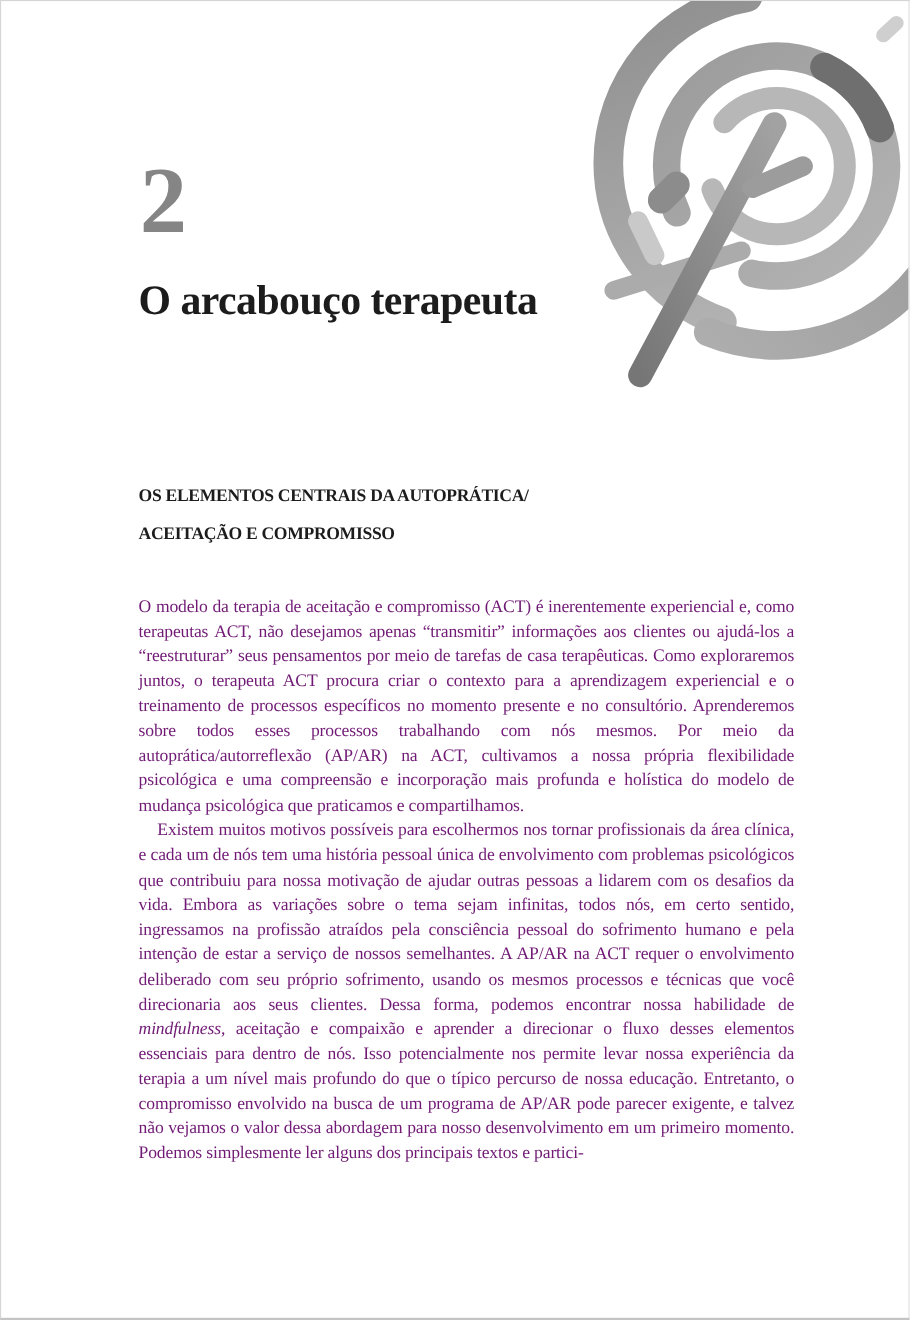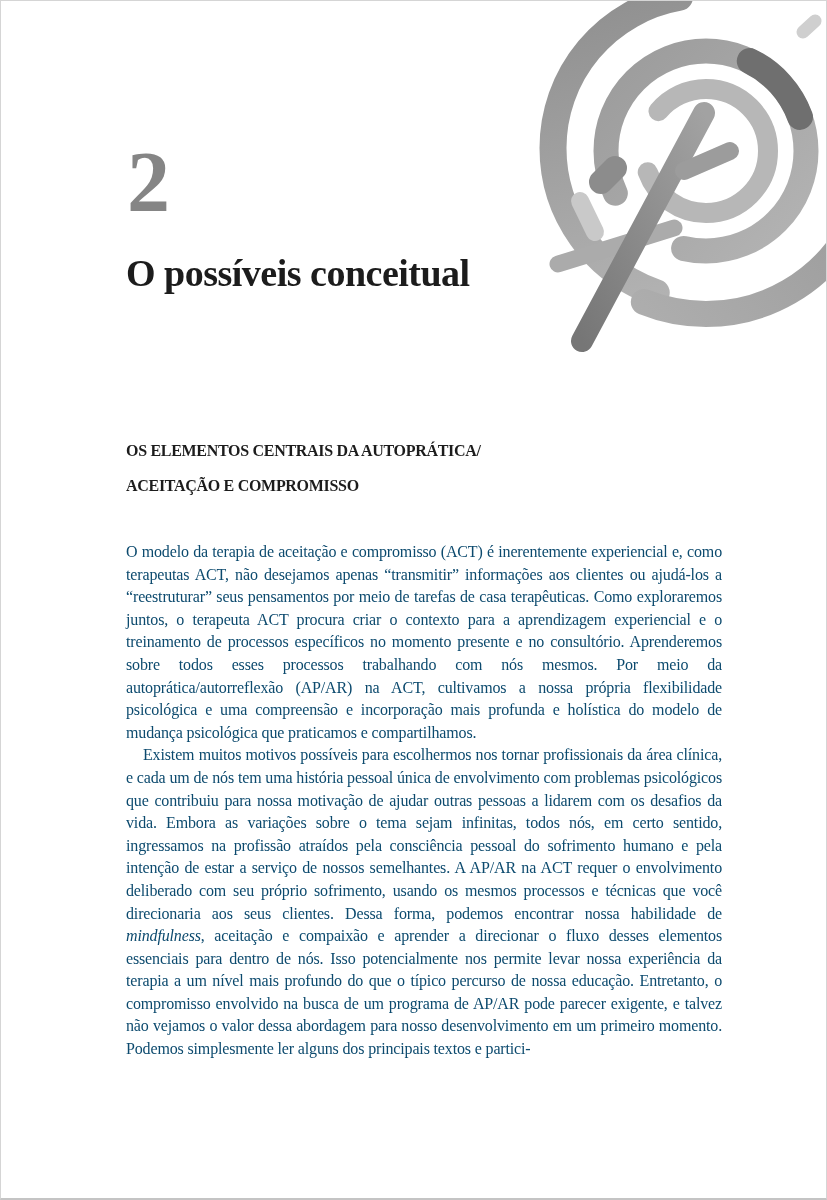--- a/index.html
+++ b/index.html
@@ -57,21 +57,21 @@
   .section-heading .hl { display: block; }
   .body-text {
     position: absolute;
     left: 125px;
     top: 540px;
     width: 596px;
     font-size: 16px;
     line-height: 22.6px;
     letter-spacing: -0.15px;
     text-align: justify;
-    color: #0c4a6e;
+    color: #701a75;
   }
   .body-text p {
     margin: 0;
     padding: 0;
   }
   .body-text p.indent {
     text-indent: 17px;
   }
   .body-text em {
     font-style: italic;
@@ -126,21 +126,21 @@
       <line x1="66" y1="340" x2="188" y2="112" stroke="url(#gStem)" stroke-width="22" stroke-linecap="round"></line>
 
       <line x1="168" y1="170" x2="214" y2="150" stroke="#9c9c9c" stroke-width="18" stroke-linecap="round"></line>
 
       <line x1="287" y1="31" x2="299" y2="20" stroke="#cfcfcf" stroke-width="13" stroke-linecap="round"></line>
     </g>
   </svg>
 
   <div class="chapter-number">2</div>
 
-  <div class="chapter-title">O possíveis conceitual</div>
+  <div class="chapter-title">O arcabouço terapeuta</div>
 
   <div class="section-heading">
     <span class="hl">OS ELEMENTOS CENTRAIS DA AUTOPRÁTICA/</span>
     <span class="hl">ACEITAÇÃO E COMPROMISSO</span>
   </div>
 
   <div class="body-text">
     <p class="par">O modelo da terapia de aceitação e compromisso (ACT) é inerentemente experiencial e, como terapeutas ACT, não desejamos apenas “transmitir” informações aos clientes ou ajudá-los a “reestruturar” seus pensamentos por meio de tarefas de casa terapêuticas. Como exploraremos juntos, o terapeuta ACT procura criar o contexto para a aprendizagem experiencial e o treinamento de processos específicos no momento presente e no consultório. Aprenderemos sobre todos esses processos trabalhando com nós mesmos. Por meio da autoprática/autorreflexão (AP/AR) na ACT, cultivamos a nossa própria flexibilidade psicológica e uma compreensão e incorporação mais profunda e holística do modelo de mudança psicológica que praticamos e compartilhamos.</p>
     <p class="par indent"><span>Existem muitos motivos possíveis para escolhermos nos tornar profissionais da área clínica, e cada um de nós tem uma história pessoal única de envolvimento com problemas psicológicos que contribuiu para nossa motivação de ajudar outras pessoas a lidarem com os desafios da vida. Embora as variações sobre o tema sejam infinitas, todos nós, em certo sentido, ingressamos na profissão atraídos pela consciência pessoal do sofrimento humano e pela intenção de estar a serviço de nossos semelhantes. A AP/AR na ACT requer o envolvimento deliberado com seu próprio sofrimento, usando os mesmos processos e técnicas que você direcionaria aos seus clientes. Dessa forma, podemos encontrar nossa habilidade de </span><em>mindfulness</em><span>, aceitação e compaixão e aprender a direcionar o fluxo desses elementos essenciais para dentro de nós. Isso potencialmente nos permite levar nossa experiência da terapia a um nível mais profundo do que o típico percurso de nossa educação. Entretanto, o compromisso envolvido na busca de um programa de AP/AR pode parecer exigente, e talvez não vejamos o valor dessa abordagem para nosso desenvolvimento em um primeiro momento. Podemos simplesmente ler alguns dos principais textos e partici-</span></p>
   </div>

